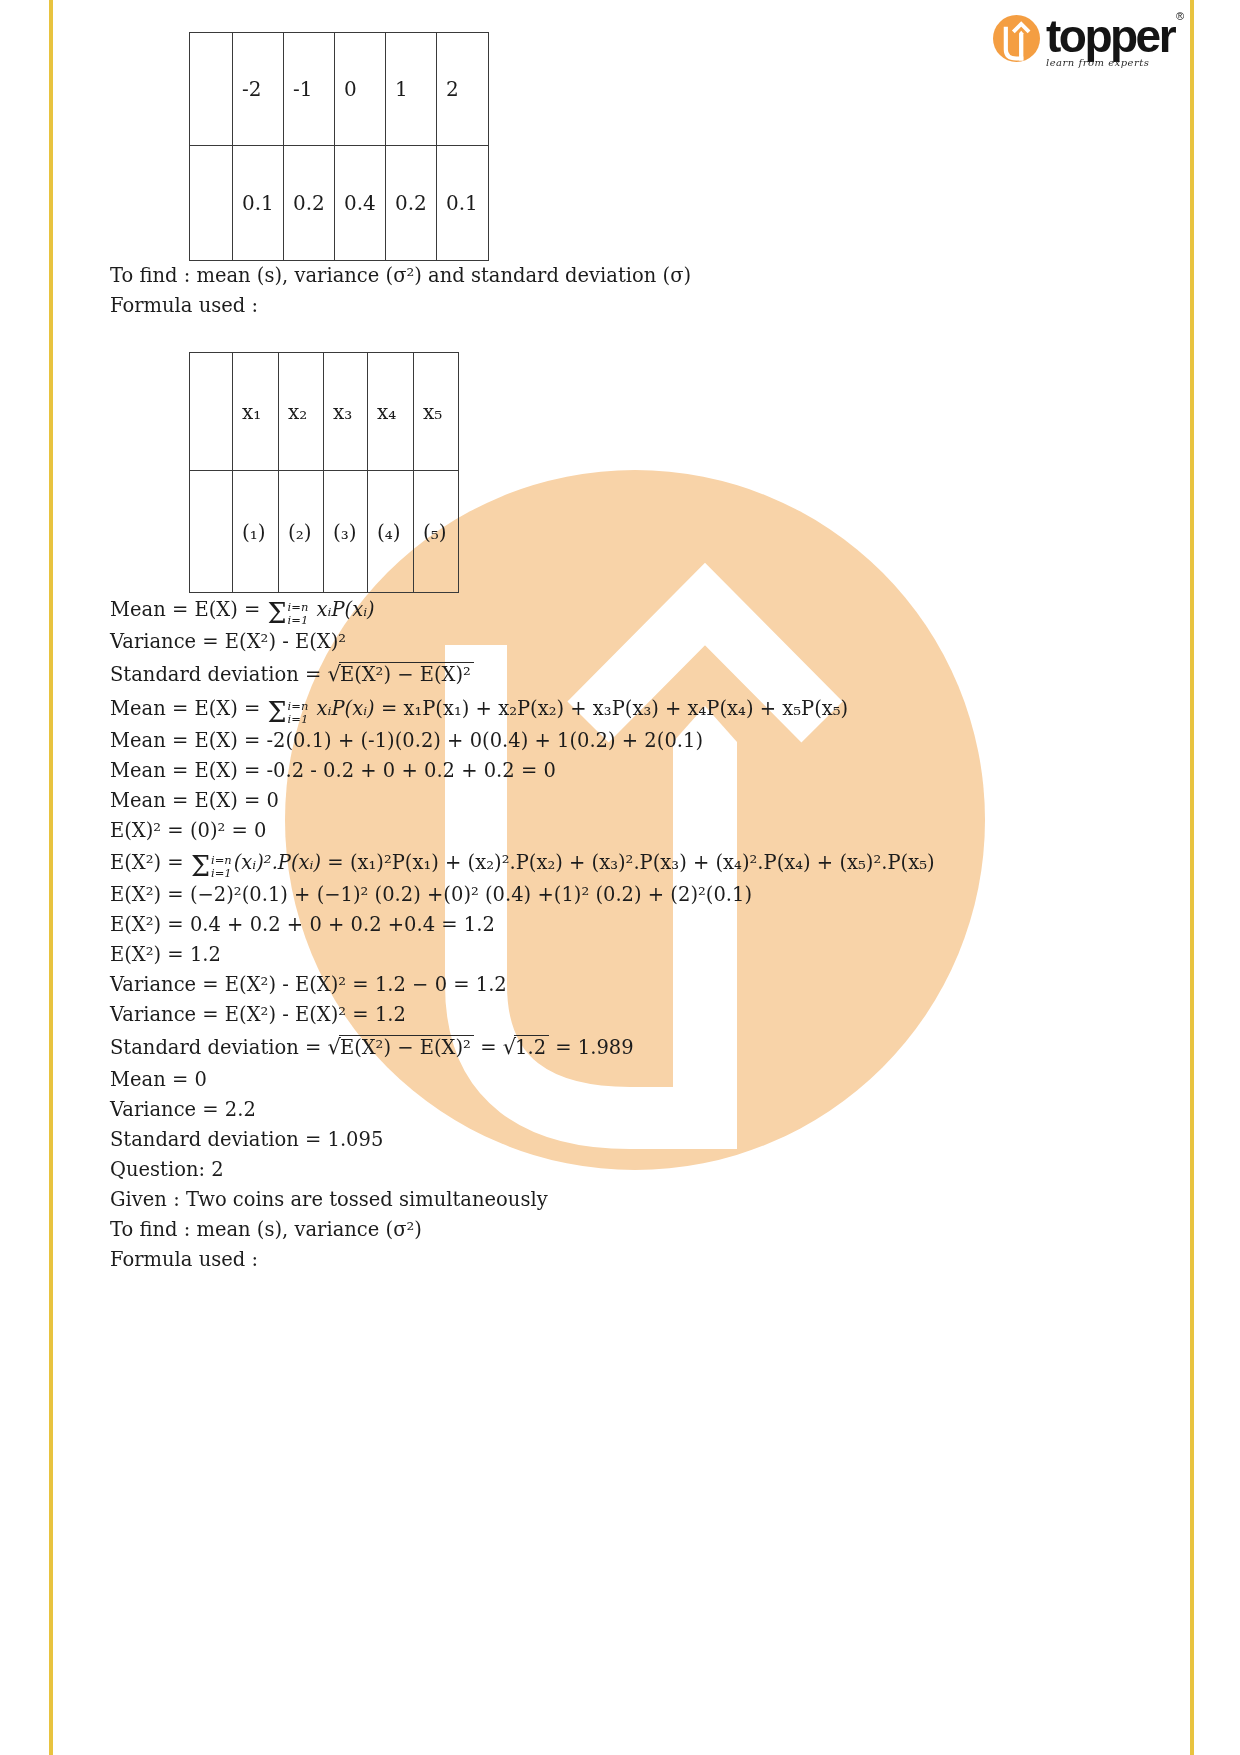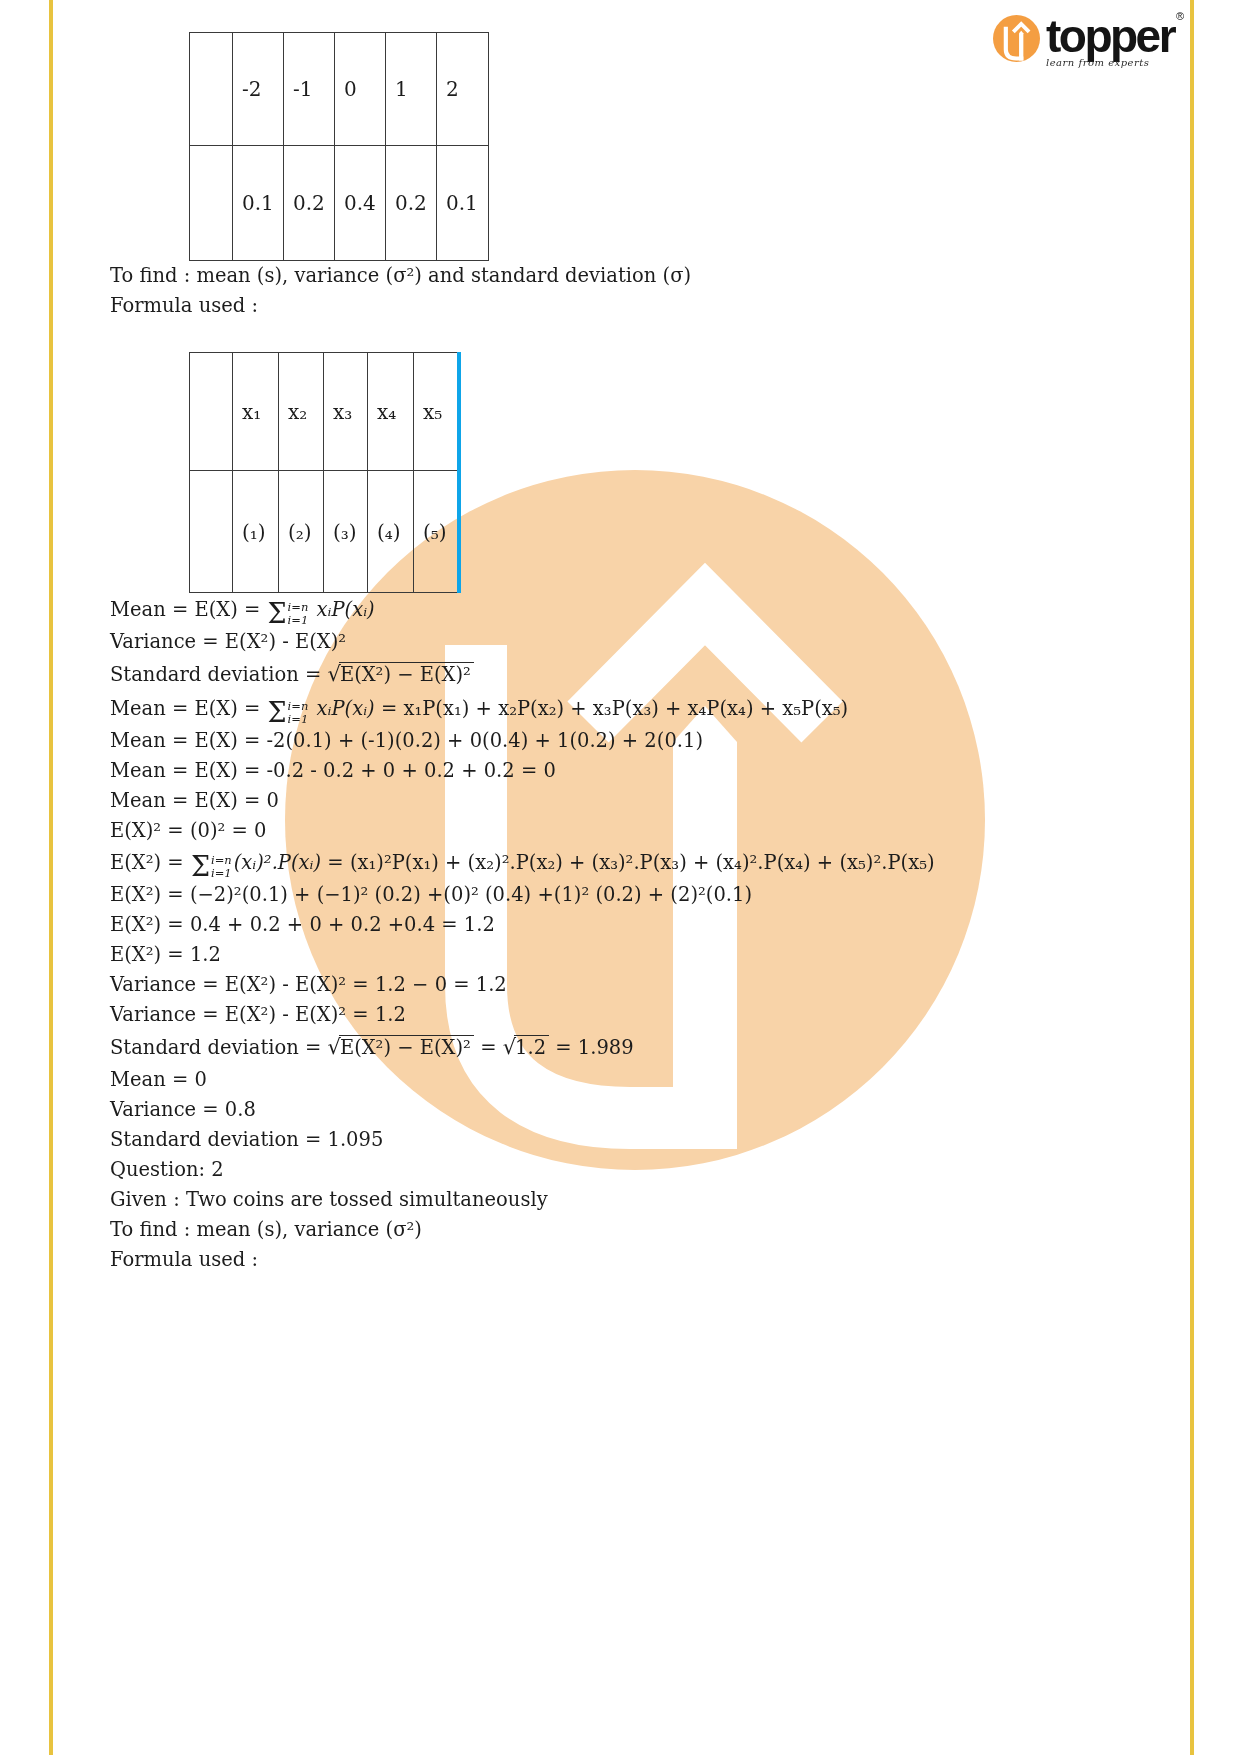--- a/index.html
+++ b/index.html
@@ -23,21 +23,21 @@
   .reg{font-size:11px;margin-left:2px;margin-top:-2px;color:#141414}
   .tagline{font-family:"DejaVu Serif",serif;font-style:italic;font-size:10px;color:#2b2b2b;text-align:left;margin-top:-3px;letter-spacing:.5px}
 
   .content{position:absolute;left:110px;top:0;width:990px;z-index:2}
 
   table{border-collapse:collapse;table-layout:fixed}
   td{border:1.5px solid #3a3a3a;font-size:20px;vertical-align:middle;text-align:left;padding:0 0 0 9px;background:transparent}
   .t1{margin:32px 0 0 79px}
   .t1 td{height:112px}
   .t1 tr:last-child td{height:114px}
-  .t2{margin:31px 0 0 79px;border-right:4px solid #0ea5e9}
+  .t2{margin:31px 0 0 79px;border-right:1px solid #0ea5e9}
   .t2 td{height:117px}
   .t2 tr:last-child td{height:121px}
 
   p.line{margin:0;font-size:19.5px;line-height:30px;white-space:nowrap}
   p.tall{line-height:34px}
   .mt29{margin-top:29px}.mt16{margin-top:16px}.mt26{margin-top:26px}.mt14{margin-top:14px}
   .mt17{margin-top:17px}.mt13{margin-top:13px}.mt12{margin-top:12px}.mt15{margin-top:15px}
   .mt18{margin-top:18px}.mt22{margin-top:22px}.mt19{margin-top:19px}
   .bold{font-weight:normal}
   .it{font-style:italic}
@@ -179,21 +179,21 @@
 
   <p class="line mt18">E(X²) = (−2)²(0.1) + (−1)² (0.2) +(0)² (0.4) +(1)² (0.2) + (2)²(0.1)</p>
   <p class="line mt22">E(X²) = 0.4 + 0.2 + 0 + 0.2 +0.4 = 1.2</p>
   <p class="line mt15">E(X²) = 1.2</p>
   <p class="line mt16">Variance = E(X²) - E(X)² = 1.2 − 0 = 1.2</p>
   <p class="line mt17">Variance = E(X²) - E(X)² = 1.2</p>
 
   <p class="line tall mt19"><span>Standard deviation = </span><span class="rad">√</span><span class="radicand">E(X²) − E(X)²</span><span> = </span><span class="rad">√</span><span class="radicand">1.2</span><span> = 1.989</span></p>
 
   <p class="line mt17">Mean = 0</p>
-  <p class="line mt15">Variance = 0.8</p>
+  <p class="line mt15">Variance = 2.2</p>
   <p class="line mt15">Standard deviation = 1.095</p>
 
   <p class="line bold mt12">Question: 2</p>
   <p class="line mt14">Given : Two coins are tossed simultaneously</p>
   <p class="line mt15">To find : mean (s), variance (σ²)</p>
   <p class="line mt15">Formula used :</p>
 
 </div>
 
 </body></html>

